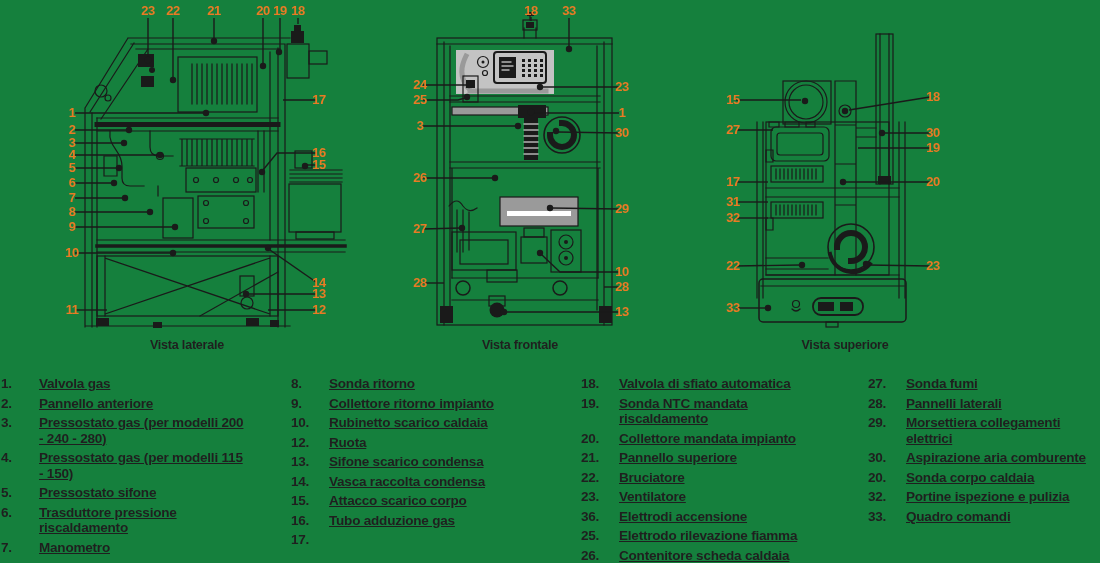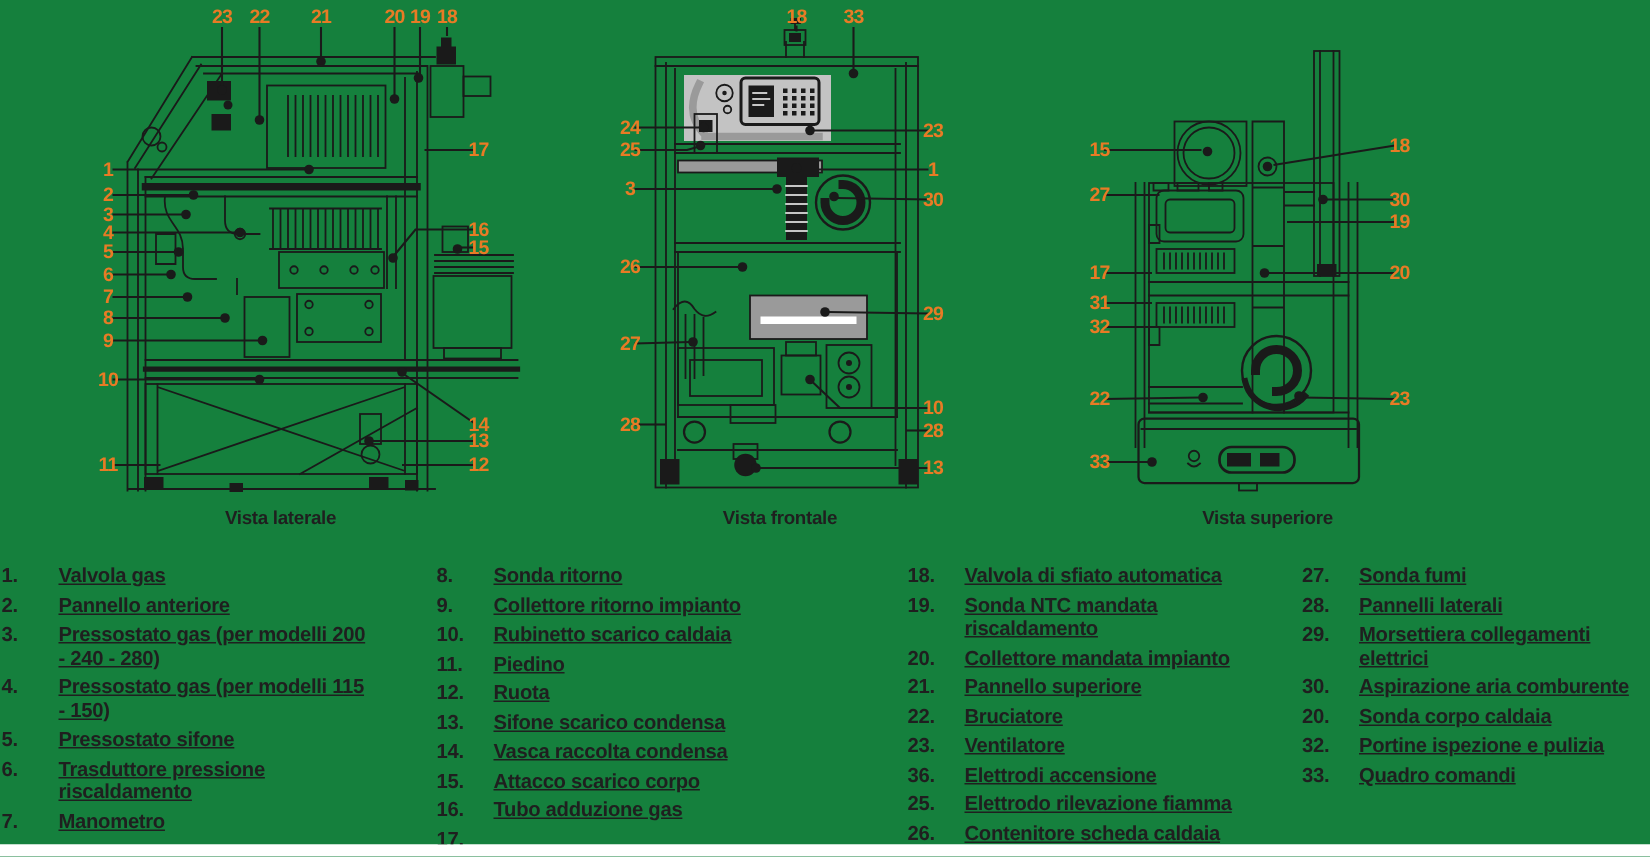--- a/index.html
+++ b/index.html
@@ -14,21 +14,21 @@
   .leader{fill:none;stroke:#1a1a1a;stroke-width:1.4;}
   .dot{fill:#1a1a1a;stroke:none;}
   .num{font-family:"Liberation Sans",sans-serif;font-size:13px;font-weight:700;
        letter-spacing:-0.5px;fill:#E87B25;text-anchor:middle;}
   .caption{font-family:"Liberation Sans",sans-serif;font-size:12.5px;font-weight:700;
        fill:#1f1f1f;text-anchor:middle;letter-spacing:-0.2px;}
   #legend{position:absolute;top:376px;left:0;width:1100px;height:195px;}
   .legend-col{position:absolute;top:0;}
   .col0{left:1px;width:248px;}
   .col1{left:291px;width:248px;}
-  .col2{left:605px;width:248px;}
+  .col2{left:581px;width:248px;}
   .col3{left:868px;width:232px;}
   .legend-item{display:flex;margin-bottom:4px;font-weight:700;font-size:13.5px;
        line-height:15.5px;color:#1f1f1f;letter-spacing:-0.2px;}
   .legend-num{flex:0 0 38px;}
   .legend-txt{flex:1 1 auto;text-decoration:underline;}
 </style>
 </head>
 <body>
 
 <div class="screen">
@@ -351,24 +351,20 @@
         </div>
         <div class="legend-item">
           <span class="legend-num">9.</span>
           <span class="legend-txt">Collettore ritorno impianto</span>
         </div>
         <div class="legend-item">
           <span class="legend-num">10.</span>
           <span class="legend-txt">Rubinetto scarico caldaia</span>
         </div>
         <div class="legend-item">
-          <span class="legend-num">11.</span>
-          <span class="legend-txt">Piedino</span>
-        </div>
-        <div class="legend-item">
           <span class="legend-num">12.</span>
           <span class="legend-txt">Ruota</span>
         </div>
         <div class="legend-item">
           <span class="legend-num">13.</span>
           <span class="legend-txt">Sifone scarico condensa</span>
         </div>
         <div class="legend-item">
           <span class="legend-num">14.</span>
           <span class="legend-txt">Vasca raccolta condensa</span>

